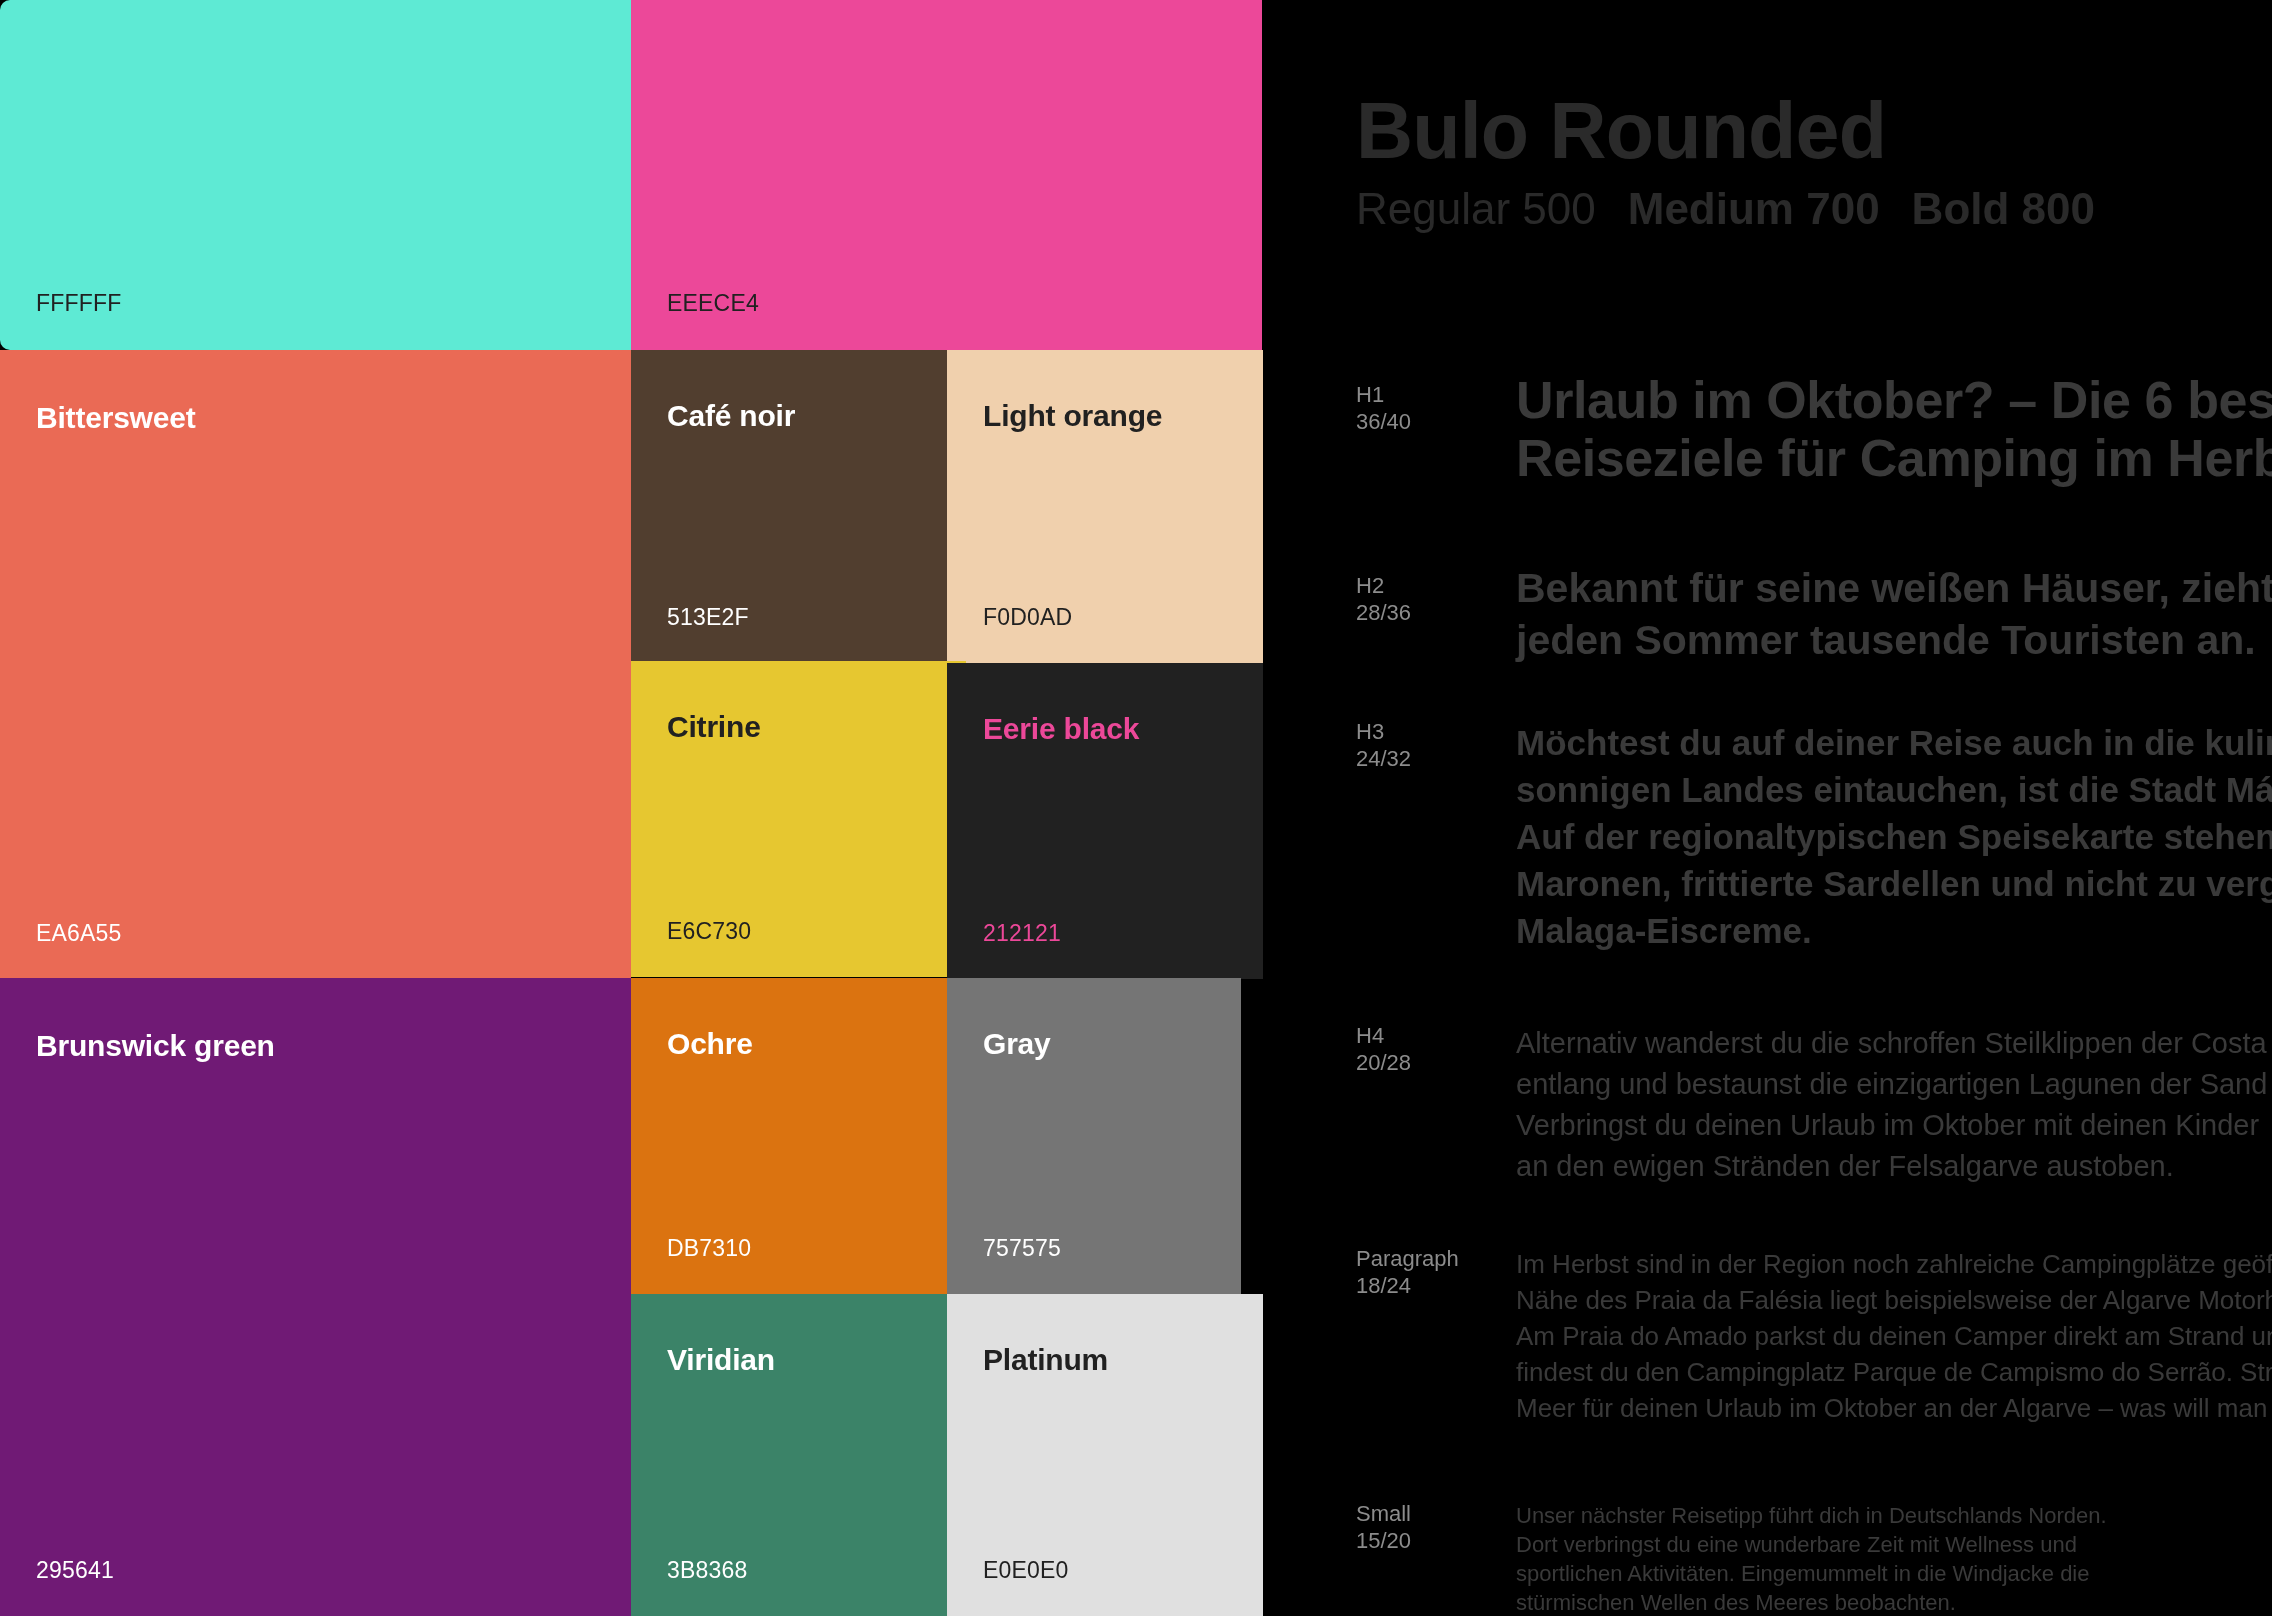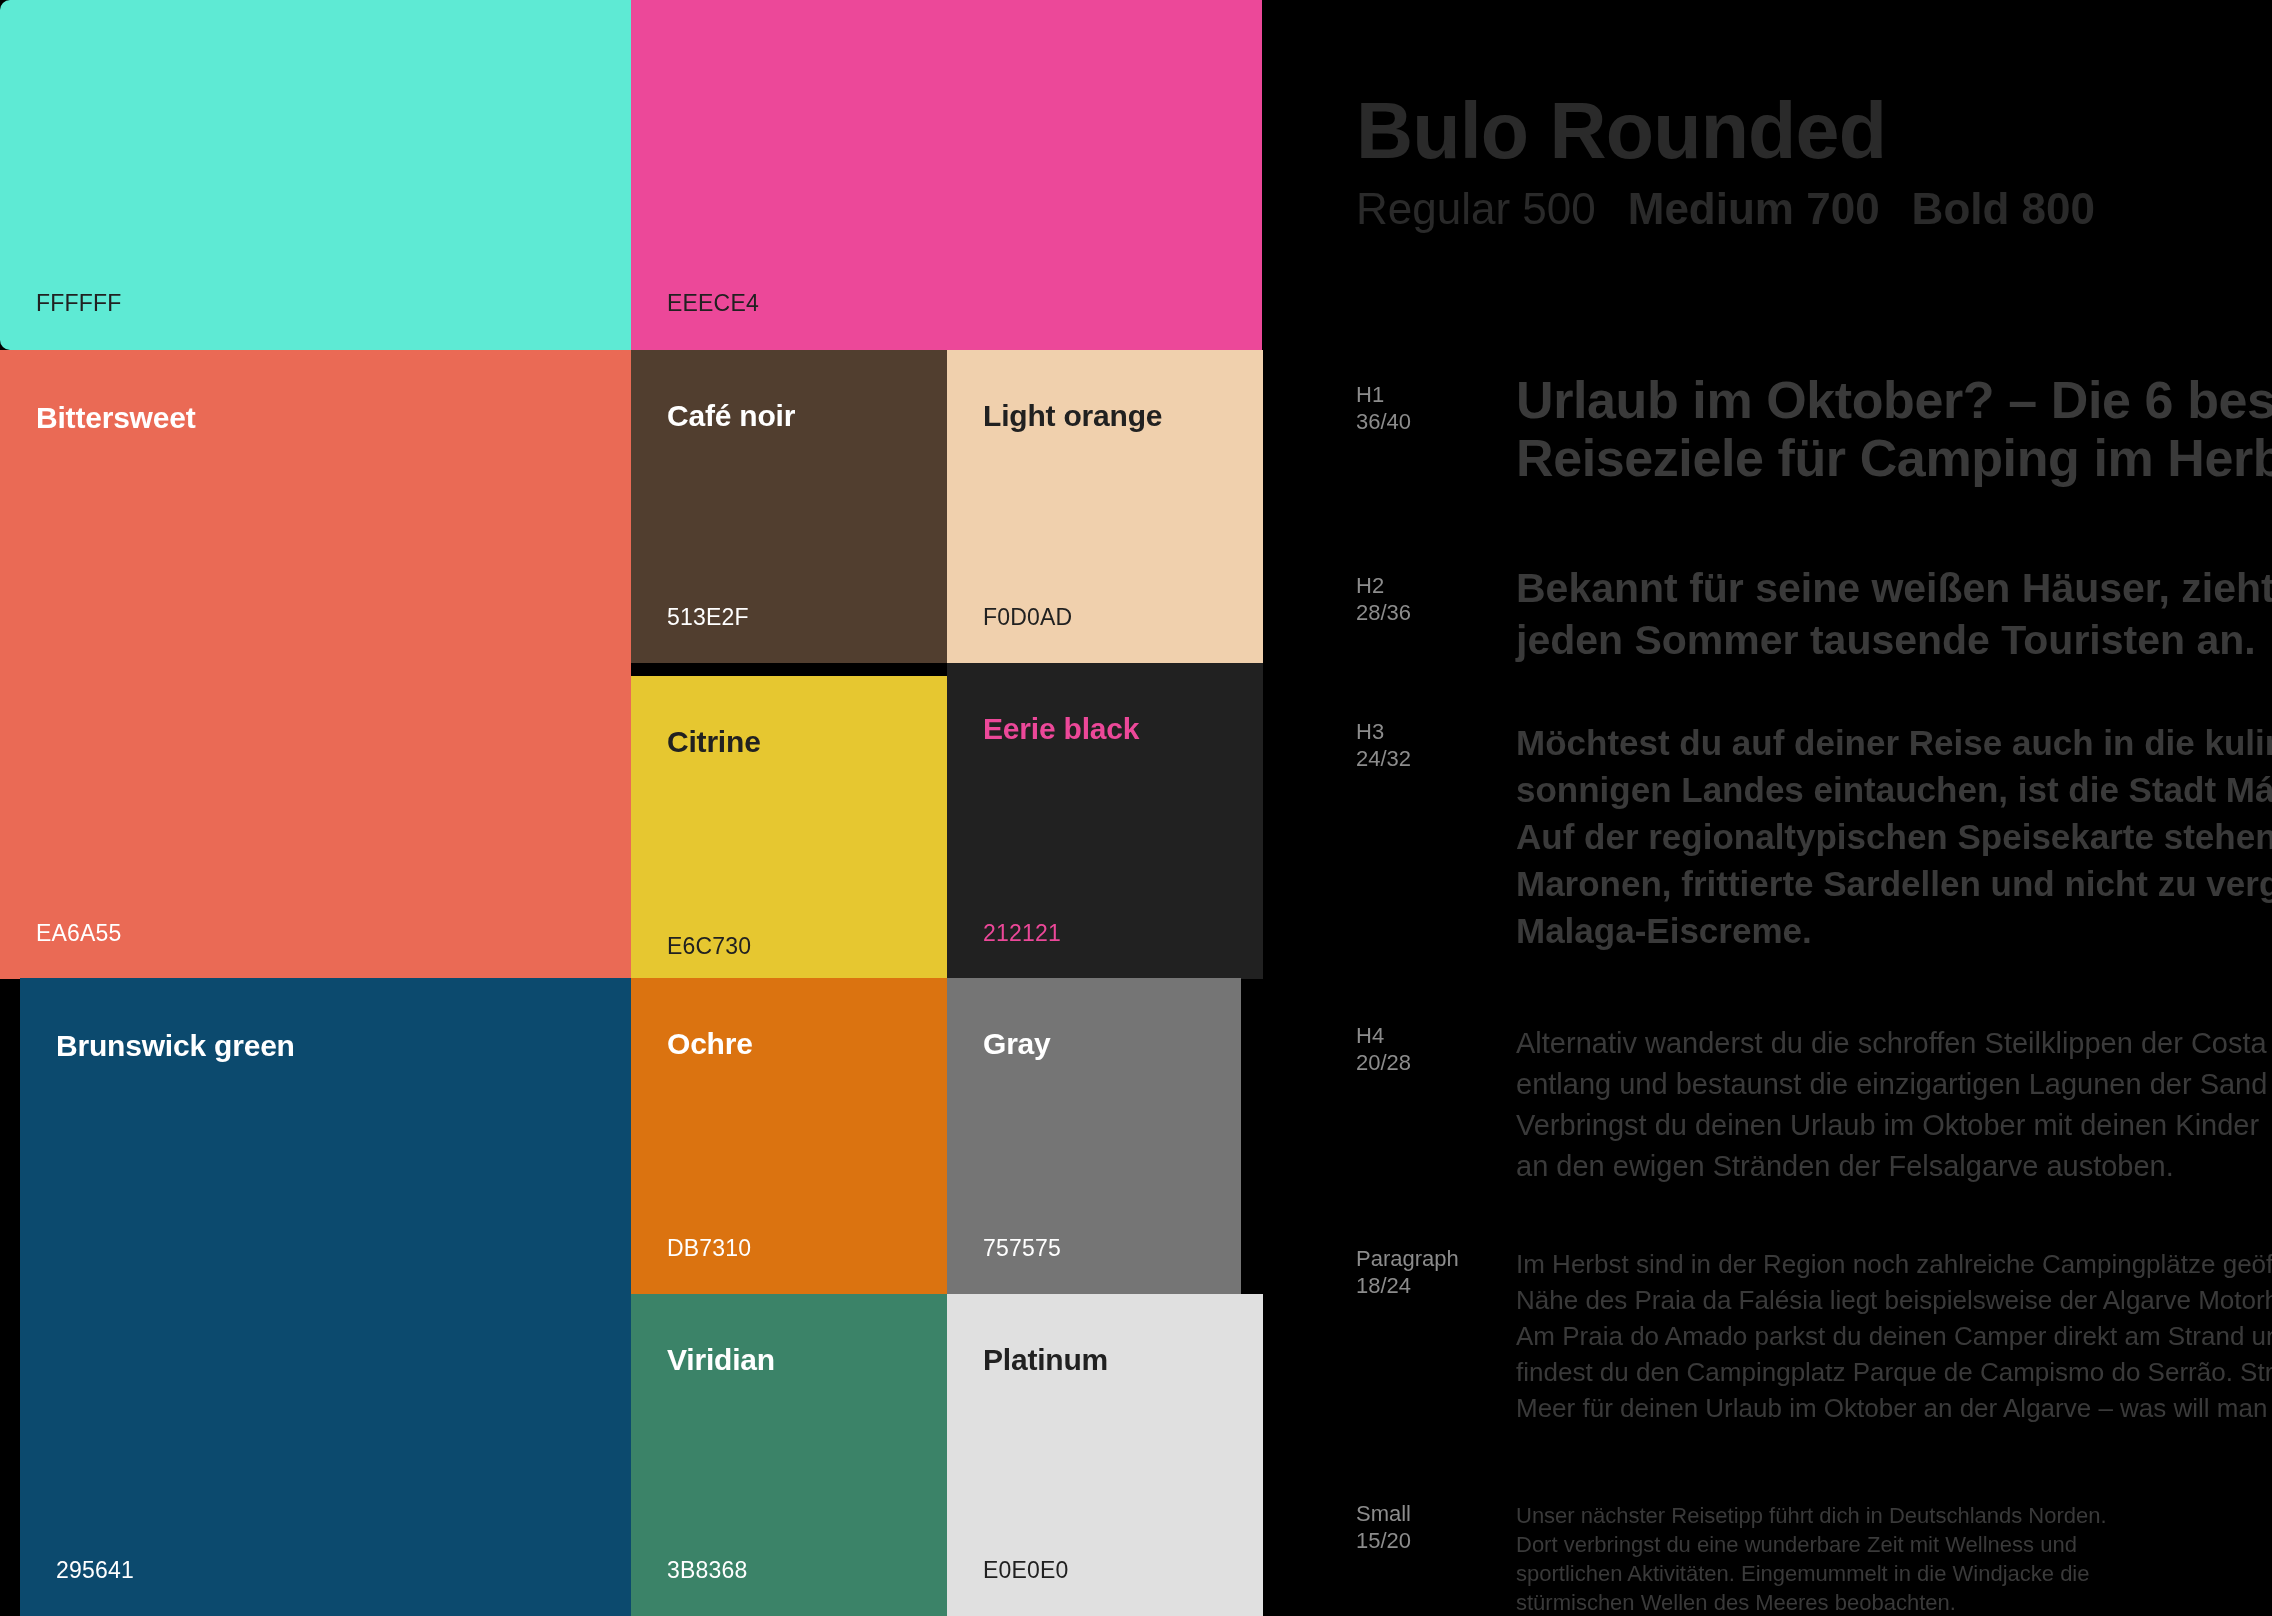--- a/index.html
+++ b/index.html
@@ -72,33 +72,33 @@
       <div class="swatch top-band tall" style="left: 0px; top: 0px; width: 736px; height: 350px; background: #5eead4; color: rgb(33, 33, 33); border-radius: 10px;">
         <div class="sw-hex">FFFFFF</div>
       </div>
       <div class="swatch top-band" style="left: 631px; top: 0px; width: 631px; height: 350px; background: #ec4899; color: rgb(33, 33, 33);">
         <div class="sw-hex">EEECE4</div>
       </div>
       <div class="swatch tall" style="left: 0px; top: 350px; width: 631px; height: 629px; background: rgb(234, 106, 85); color: rgb(255, 255, 255);">
         <div class="sw-name">Bittersweet</div>
         <div class="sw-hex">EA6A55</div>
       </div>
-      <div class="swatch tall" style="left: 0px; top: 978px; width: 631px; height: 638px; background: #0c4a6e; color: rgb(255, 255, 255); margin-left: 20px;">
+      <div class="swatch tall" style="left: 0px; top: 978px; width: 631px; height: 638px; background: #701a75; color: rgb(255, 255, 255);">
         <div class="sw-name">Brunswick green</div>
         <div class="sw-hex">295641</div>
       </div>
       <div class="swatch" style="left: 631px; top: 350px; width: 316px; height: 313px; background: rgb(81, 62, 47); color: rgb(255, 255, 255);">
         <div class="sw-name">Café noir</div>
         <div class="sw-hex">513E2F</div>
       </div>
       <div class="swatch" style="left: 947px; top: 350px; width: 316px; height: 313px; background: rgb(240, 208, 173); color: rgb(33, 33, 33);">
         <div class="sw-name">Light orange</div>
         <div class="sw-hex">F0D0AD</div>
       </div>
-      <div class="swatch" style="left: 631px; top: 676px; width: 335px; height: 316px; background: rgb(230, 199, 48); color: rgb(33, 33, 33);">
+      <div class="swatch" style="left: 631px; top: 661px; width: 335px; height: 316px; background: rgb(230, 199, 48); color: rgb(33, 33, 33);">
         <div class="sw-name">Citrine</div>
         <div class="sw-hex">E6C730</div>
       </div>
       <div class="swatch" style="left: 947px; top: 663px; width: 316px; height: 316px; background: rgb(33, 33, 33); color: #ec4899; padding-left: 48px;">
         <div class="sw-name">Eerie black</div>
         <div class="sw-hex">212121</div>
       </div>
       <div class="swatch" style="left: 631px; top: 978px; width: 316px; height: 316px; background: rgb(219, 115, 16); color: rgb(255, 255, 255); padding-left: 32px;">
         <div class="sw-name">Ochre</div>
         <div class="sw-hex">DB7310</div>

